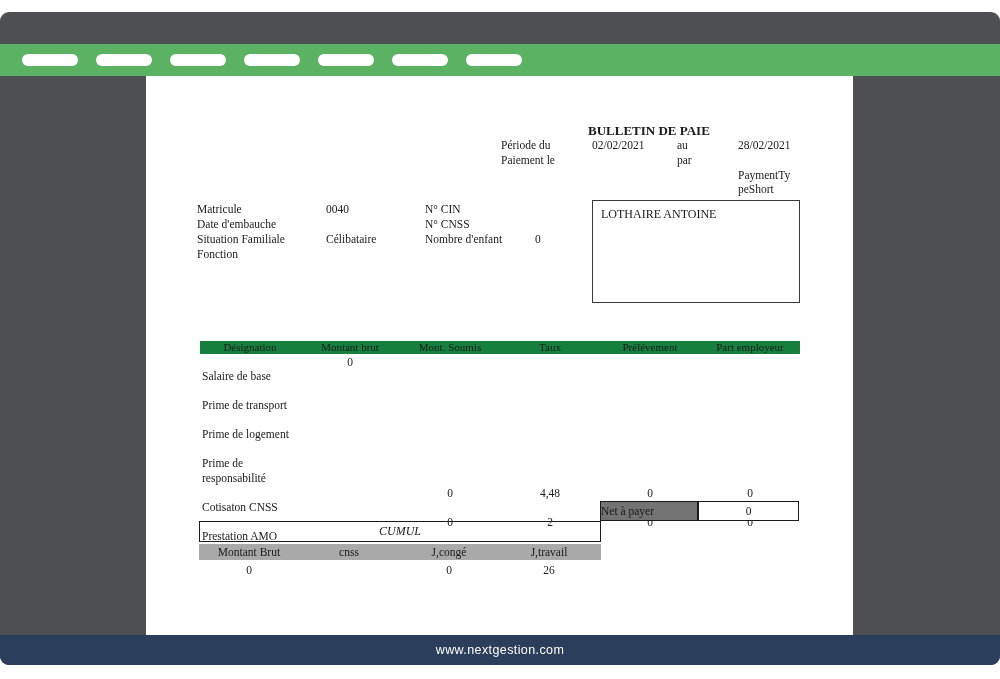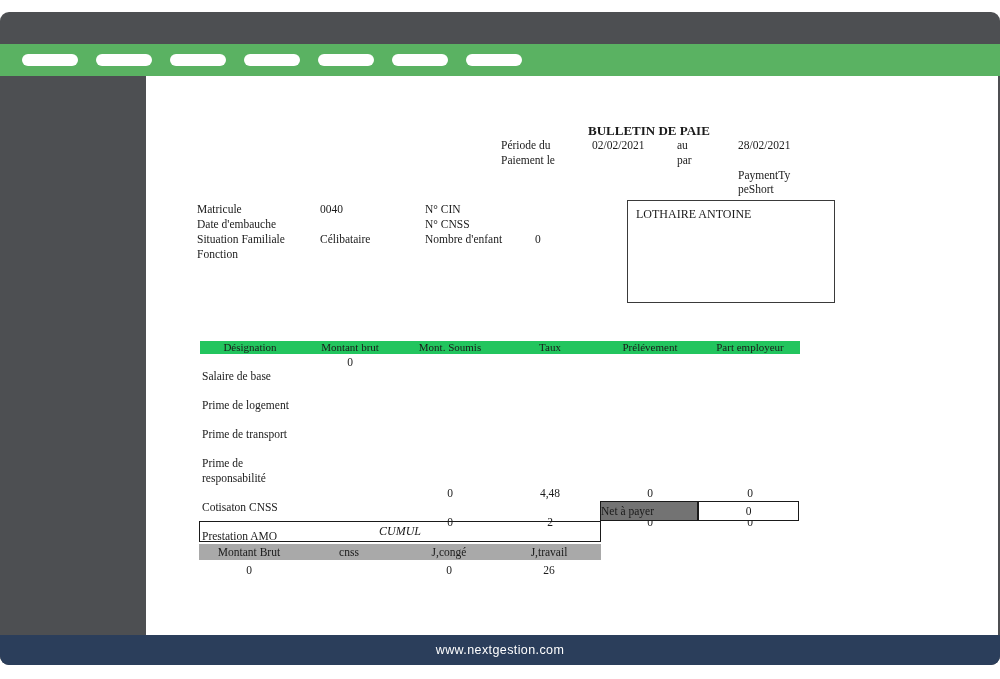--- a/index.html
+++ b/index.html
@@ -20,37 +20,37 @@
   .dot { width:14px; height:14px; border-radius:50%; }
   .dot-yellow { background:#f2c84b; } .dot-teal { background:#4cbfa0; } .dot-red { background:#e25a4e; }
 
   
   .toolbar { position:absolute; left:0; top:32px; width:1000px; height:32px; background:#5ab262;
              display:flex; align-items:center; gap:18px; padding-left:22px; }
   .pill { width:56px; height:12px; border-radius:6px; background:#ffffff; flex:0 0 auto; }
 
   
   .content { position:absolute; left:0; top:64px; width:1000px; height:559px; background:#4d4f52; }
-  .sheet { position:absolute; left:146px; top:0; width:852px; height:559px; background:#ffffff;
+  .sheet { position:absolute; left:146px; top:0; width:707px; height:559px; background:#ffffff;
            font-family:"Liberation Serif", serif; font-size:11.5px; color:#1a1a1a; }
   .abs { position:absolute; }
 
   .doc-title { font-weight:bold; font-size:13px; white-space:nowrap; }
   .wrapcol { width:54px; word-break:break-all; line-height:14px; }
 
   .emp-row { position:absolute; left:0; width:446px; line-height:15px; white-space:nowrap; }
   .emp-label  { position:absolute; left:51px; }
-  .emp-value  { position:absolute; left:174px; }
+  .emp-value  { position:absolute; left:180px; }
   .emp-label2 { position:absolute; left:279px; }
   .emp-value2 { position:absolute; left:389px; }
 
   .name-box { left:446px; top:124px; width:208px; height:103px; border:1.5px solid #3a3a3a;
-              padding:6px 8px; font-size:12px;margin-left:35px; }
-
-  .pay-header { left:54px; top:265px; width:600px; height:13px; background:#22c55e;
+              padding:6px 8px; font-size:12px; }
+
+  .pay-header { left:54px; top:265px; width:600px; height:13px; background:#15803d;
                 display:flex; font-size:11px; line-height:13px; }
   .pay-rows { left:54px; top:279px; width:600px; }
   .pay-row { display:flex; align-items:flex-start; line-height:15px; }
   .t-cell { width:100px; flex:0 0 100px; text-align:center; }
   .t-cell.first { text-align:left; padding-left:2px;margin-top:14px; }
 
   .net-label { left:454px; top:425px; width:98px; height:20px; background:#737373;
                border:1px solid #1a1a1a; line-height:18px; padding-left:0; }
   .net-value { left:552px; top:425px; width:101px; height:20px; background:#ffffff;
                border:1px solid #1a1a1a; line-height:18px; text-align:center; }
@@ -131,29 +131,29 @@
       <div class="abs pay-rows">
         <div class="pay-row">
           <span class="t-cell first">Salaire de base</span>
           <span class="t-cell">0</span>
           <span class="t-cell"></span>
           <span class="t-cell"></span>
           <span class="t-cell"></span>
           <span class="t-cell"></span>
         </div>
         <div class="pay-row">
+          <span class="t-cell first">Prime de transport</span>
+          <span class="t-cell"></span>
+          <span class="t-cell"></span>
+          <span class="t-cell"></span>
+          <span class="t-cell"></span>
+          <span class="t-cell"></span>
+        </div>
+        <div class="pay-row">
           <span class="t-cell first">Prime de logement</span>
-          <span class="t-cell"></span>
-          <span class="t-cell"></span>
-          <span class="t-cell"></span>
-          <span class="t-cell"></span>
-          <span class="t-cell"></span>
-        </div>
-        <div class="pay-row">
-          <span class="t-cell first">Prime de transport</span>
           <span class="t-cell"></span>
           <span class="t-cell"></span>
           <span class="t-cell"></span>
           <span class="t-cell"></span>
           <span class="t-cell"></span>
         </div>
         <div class="pay-row">
           <span class="t-cell first">Prime de responsabilité</span>
           <span class="t-cell"></span>
           <span class="t-cell"></span>

